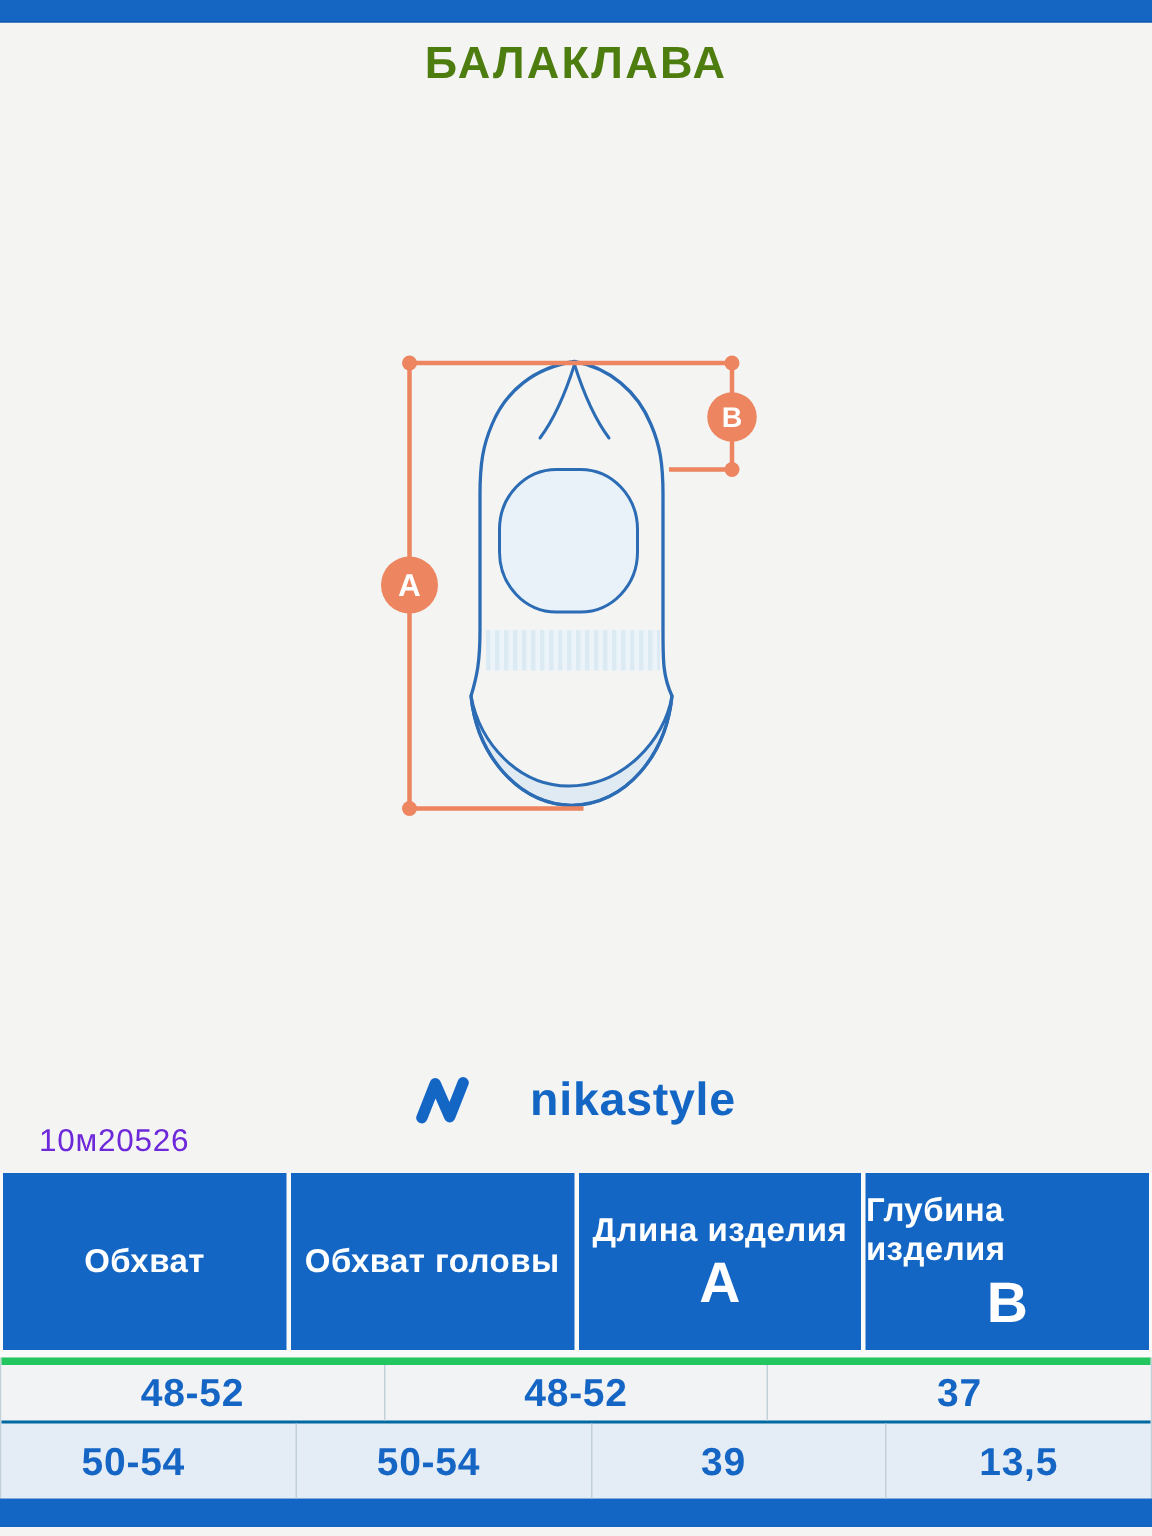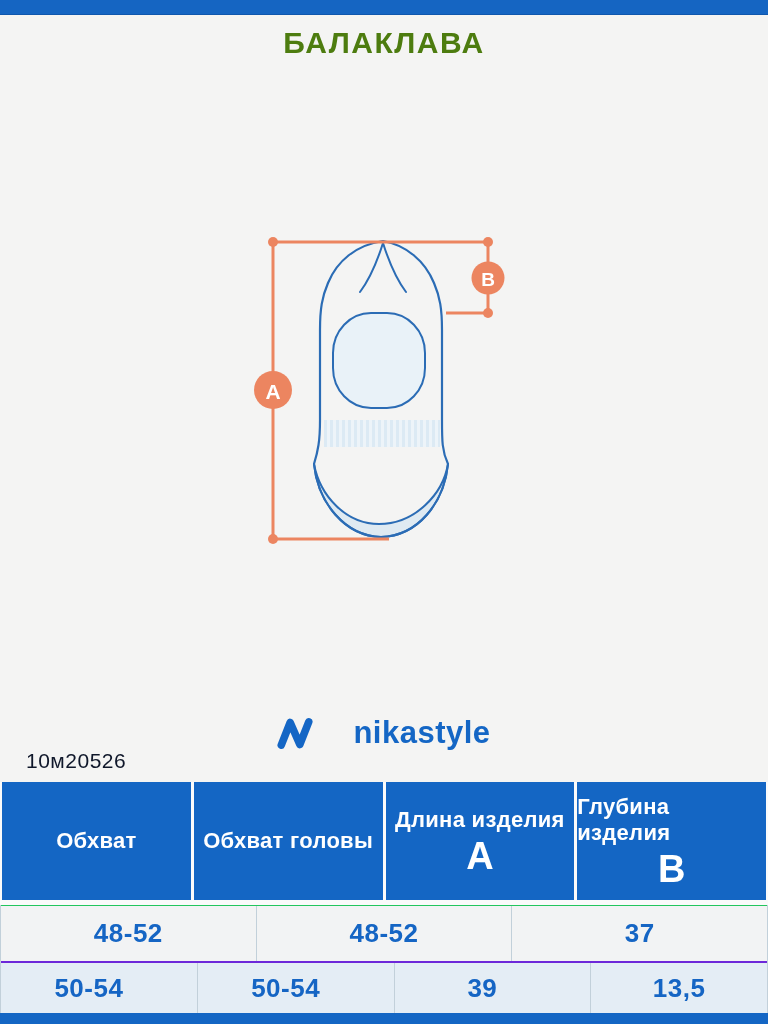--- a/index.html
+++ b/index.html
@@ -23,40 +23,40 @@
   .brand {
     position:absolute; top:711px; left:0; width:768px; height:44px;
     display:flex; align-items:center; justify-content:center; gap:11px;
   }
   .brand-icon { width:36px; height:33px; display:block; }
   .brand-name {
     font-size:31px; font-weight:700; color:#1466c5; letter-spacing:0.5px;margin-left:29px;
   }
   .product-code {
     position:absolute; top:749px; left:26px;
-    font-size:21px; font-weight:500; color:#0f172a; letter-spacing:0.5px;
+    font-size:21px; font-weight:500; color:#6d28d9; letter-spacing:0.5px;
   }
 
   .size-table { position:absolute; top:782px; left:0; width:768px; }
   .thead {
     display:flex; height:118px; background:#fbfbfb; padding:0 2px;
     box-sizing:border-box;
   }
   .th {
     flex:1; background:#1466c4;
     display:flex; flex-direction:column; align-items:center; justify-content:center;
   }
   .th + .th { margin-left:3px; }
   .th-label { color:#ffffff; font-size:22px; font-weight:700; letter-spacing:0.3px; }
   .th-letter { color:#ffffff; font-size:38px; font-weight:800; line-height:1; margin-top:4px; }
   .head-gap { height:5px; background:#fafafa; }
   .tbody { border-left:1px solid #c2d0da; border-right:1px solid #c2d0da; box-sizing:border-box; }
-  .tr { display:flex; height:56px; border-top:1px solid #22c55e; box-sizing:border-box; }
+  .tr { display:flex; height:42px; border-top:5px solid #22c55e; box-sizing:border-box; }
   .tr-0 { background:#f2f3f4; }
-  .tr-1 { background:#e4edf5; height:52px; border-top:2px solid #6d28d9;gap:20px; }
+  .tr-1 { background:#e4edf5; height:52px; border-top:2px solid #0369a1;gap:20px; }
   .td {
     flex:1; display:flex; align-items:center; justify-content:center;
     font-size:26px; font-weight:700; color:#1565c4; letter-spacing:0.5px;
   }
   .td + .td { border-left:1px solid #c2d0da; }
   .bottombar { height:19px; background:#1466c4; }
 </style>
 </head>
 <body>
 

